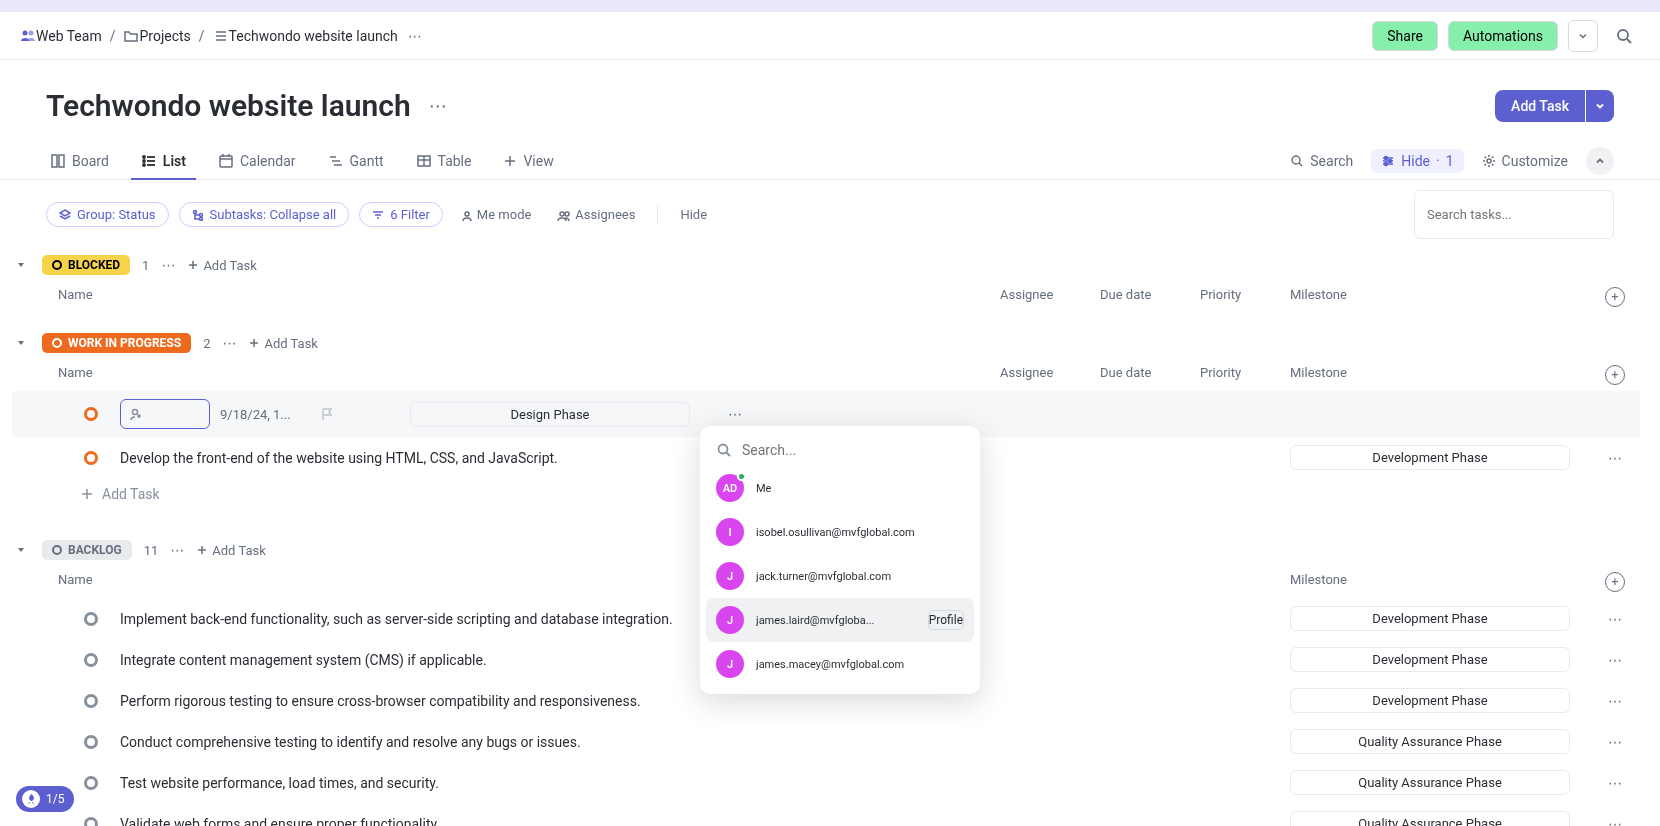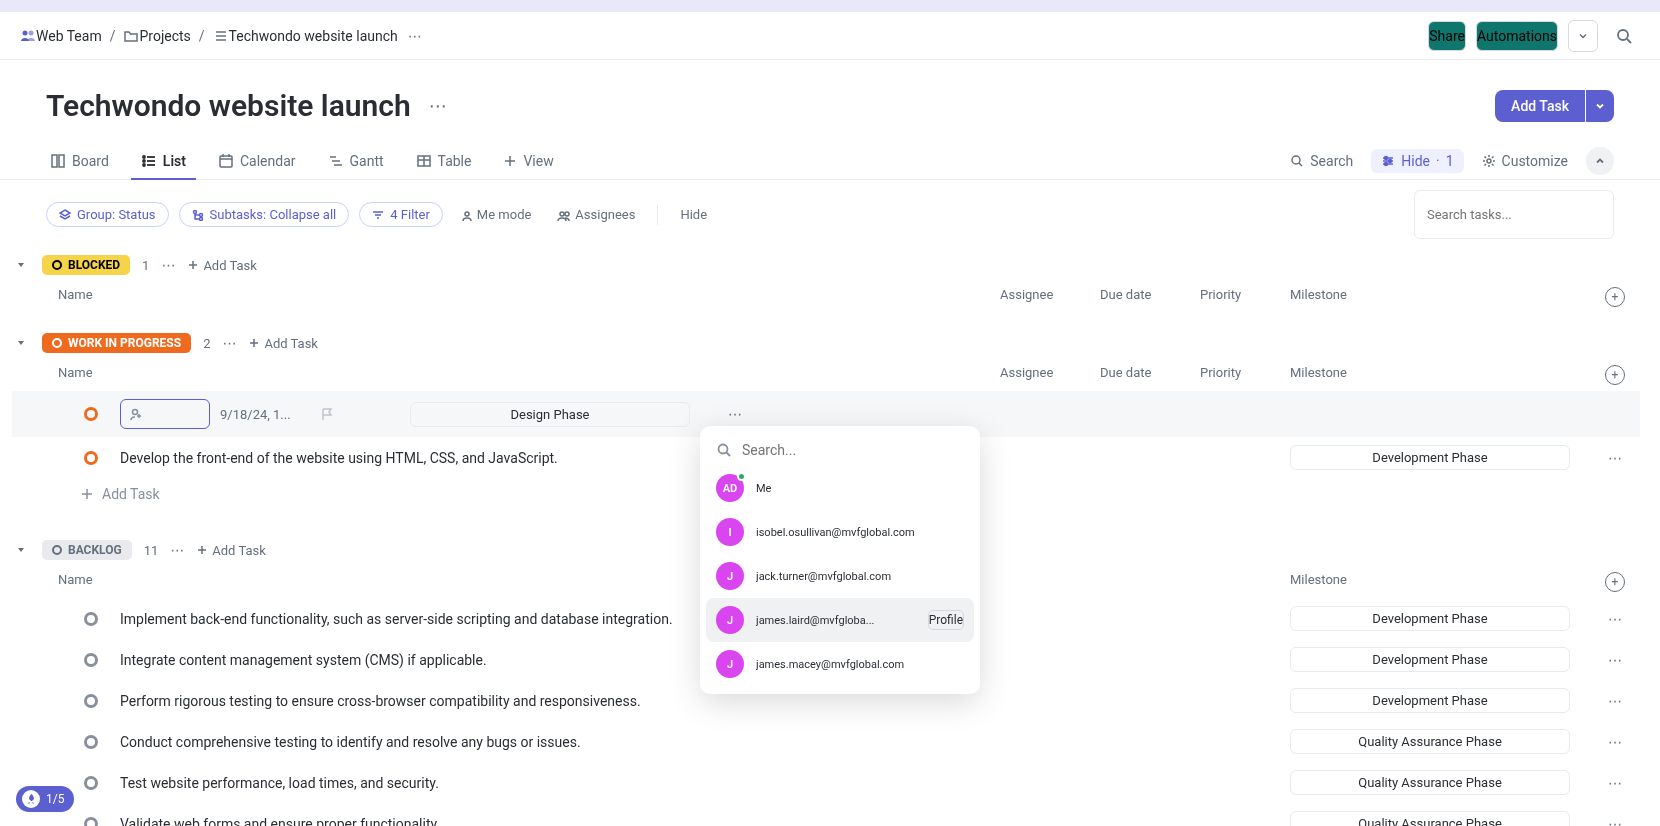--- a/index.html
+++ b/index.html
@@ -4,21 +4,21 @@
 <style>
 * { box-sizing: border-box; margin:0; padding:0; font-family: -apple-system, BlinkMacSystemFont, "Segoe UI", Roboto, sans-serif; }
 body { background:#fff; color:#2a2e34; font-size:14px; width:1660px; }
 .topbar-strip { height:12px; background:#e8e8f8; }
 .breadcrumb-bar { display:flex; align-items:center; height:48px; padding:0 20px; border-bottom:1px solid #e8eaed; }
 .bc-item { display:flex; align-items:center; gap:0; color:#2a2e34; cursor:pointer; }
 .bc-sep { margin:0 8px; color:#656f7d; }
 .bc-team-icon { width:16px; height:16px; display:inline-flex; align-items:center; justify-content:center; }
 .bc-dots { margin-left:10px; color:#656f7d; cursor:pointer; }
 .bc-right { margin-left:auto; display:flex; align-items:center; gap:10px; }
-.btn-outline { border:1px solid #d6d9de; background:#0f766e; padding:6px 0; border-radius:6px; cursor:pointer; font-size:14px; }
+.btn-outline { border:1px solid #d6d9de; background:#86efac; padding:6px 14px; border-radius:6px; cursor:pointer; font-size:14px; }
 .btn-chev { border:1px solid #d6d9de; background:#fff; width:30px; height:32px; border-radius:6px; display:flex; align-items:center; justify-content:center; cursor:pointer; }
 .search-circle { width:32px; height:32px; display:flex; align-items:center; justify-content:center; cursor:pointer; color:#656f7d; }
 
 .page-header { padding:28px 46px 0 46px; display:flex; align-items:center; }
 .page-title { font-size:30px; font-weight:600; }
 .page-title-dots { margin-left:18px; color:#656f7d; cursor:pointer; font-size:18px; }
 .add-task-btn { margin-left:auto; display:flex; }
 .add-task-main { background:#5b5fcf; color:#fff; padding:8px 16px; border-radius:8px 0 0 8px; font-weight:500; cursor:pointer; }
 .add-task-chev { background:#5b5fcf; color:#fff; width:28px; display:flex; align-items:center; justify-content:center; border-radius:0 8px 8px 0; margin-left:1px; cursor:pointer; }
 
@@ -264,21 +264,21 @@
         <path d="M3 6H7.5"></path>
       </svg>
     <span>Subtasks: Collapse all</span>
   </div>
   <div class="chip plain">
     <svg width="12" height="12" viewBox="0 0 12 12" fill="none" stroke="#5b5fcf" stroke-width="1.5">
         <line x1="1" y1="3" x2="11" y2="3"></line>
         <line x1="3" y1="6" x2="9" y2="6"></line>
         <line x1="5" y1="9" x2="7" y2="9"></line>
       </svg>
-    <span>4 Filter</span>
+    <span>6 Filter</span>
   </div>
   <div class="link-ghost">
     <svg width="12" height="12" viewBox="0 0 12 12" fill="none" stroke="#656f7d" stroke-width="1.5" style="display:inline;vertical-align:middle;margin-right:4px">
         <circle cx="6" cy="4" r="2"></circle>
         <path d="M2 11c0-2 2-3 4-3s4 1 4 3"></path>
       </svg><span>Me mode</span>
   </div>
   <div class="link-ghost">
     <svg width="14" height="12" viewBox="0 0 14 12" fill="none" stroke="#656f7d" stroke-width="1.5" style="display:inline;vertical-align:middle;margin-right:4px">
         <circle cx="5" cy="4" r="2"></circle>

